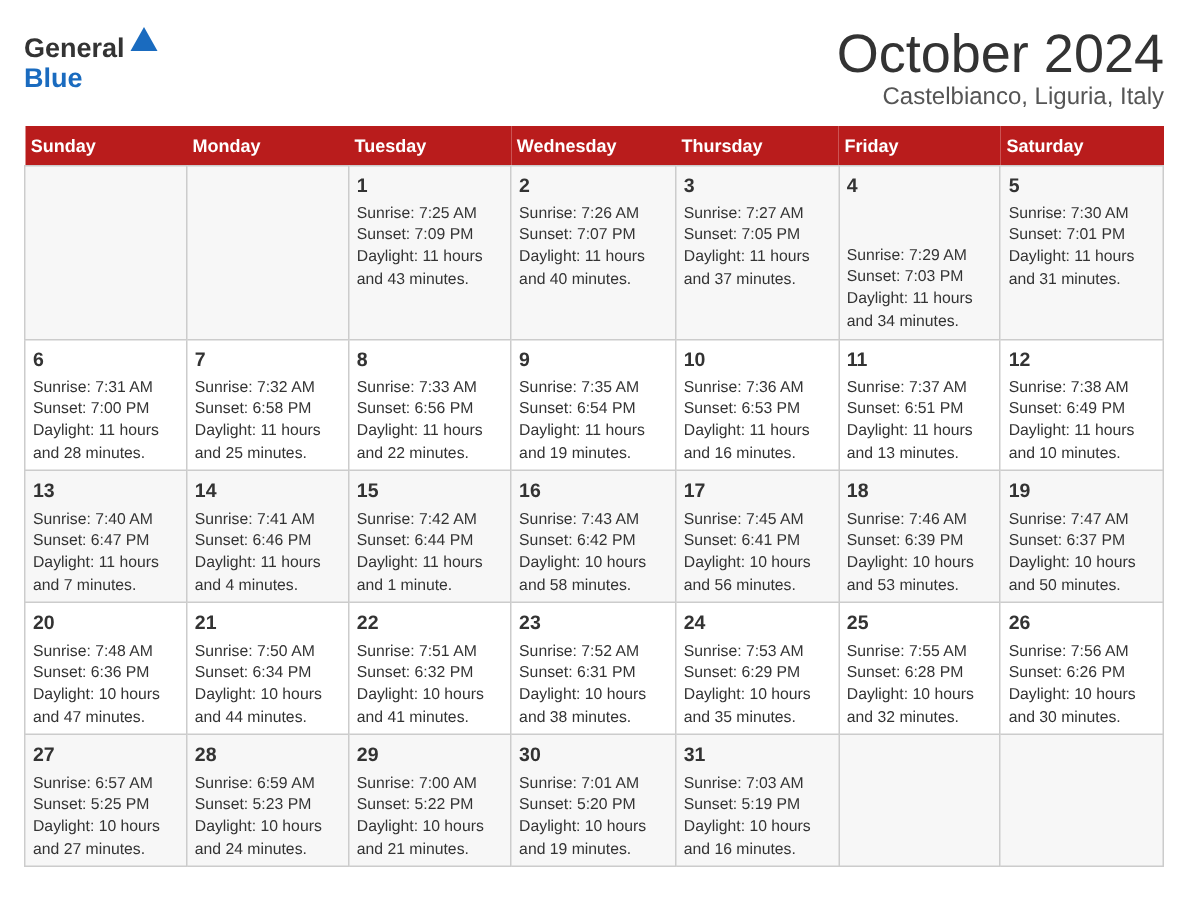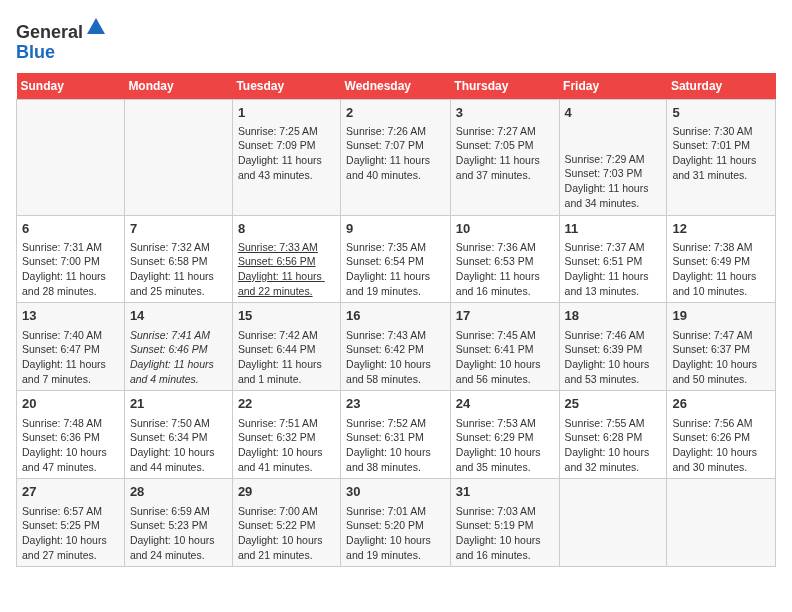--- a/index.html
+++ b/index.html
@@ -43,21 +43,21 @@
     .location {
       font-size: 16px;
       color: #555;
     }
     table {
       width: 100%;
       border-collapse: collapse;
       font-size: 11px;
     }
     thead tr th {
-      background-color: #ef4444;
+      background-color: #b91c1c;
       color: #fff;
       padding: 6px 4px;
       text-align: left;
       font-size: 12px;
       font-weight: bold;
     }
     tbody tr td {
       border: 1px solid #ccc;
       vertical-align: top;
       padding: 4px 5px;
@@ -96,20 +96,22 @@
         <span class="logo-general">General</span><svg class="logo-icon" viewBox="0 0 22 22">
             <polygon points="11,2 20,18 2,18" fill="#1a6bbf"></polygon>
           </svg>
       </div>
       <div class="logo-text">
         <span class="logo-blue">Blue</span>
       </div>
     </div>
   </div>
   <div class="title-block">
+    <div class="month-title">October 2024</div>
+    <div class="location">Castelbianco, Liguria, Italy</div>
   </div>
 </div>
 
 <table>
   <thead>
     <tr id="header-row">
         <th>Sunday</th>
         <th>Monday</th>
         <th>Tuesday</th>
         <th>Wednesday</th>
@@ -161,21 +163,21 @@
 Daylight: 11 hours and 28 minutes.</div>
         </td>
         <td>
           <span class="day-number">7</span>
           <div class="day-info" style="white-space: pre-wrap;">Sunrise: 7:32 AM
 Sunset: 6:58 PM
 Daylight: 11 hours and 25 minutes.</div>
         </td>
         <td>
           <span class="day-number">8</span>
-          <div class="day-info" style="white-space: pre-wrap; text-decoration: underline;">Sunrise: 7:33 AM
+          <div class="day-info" style="white-space: pre-wrap;">Sunrise: 7:33 AM
 Sunset: 6:56 PM
 Daylight: 11 hours and 22 minutes.</div>
         </td>
         <td>
           <span class="day-number">9</span>
           <div class="day-info" style="white-space: pre-wrap;">Sunrise: 7:35 AM
 Sunset: 6:54 PM
 Daylight: 11 hours and 19 minutes.</div>
         </td>
         <td>
@@ -199,21 +201,21 @@
       </tr>
       <tr>
         <td>
           <span class="day-number">13</span>
           <div class="day-info" style="white-space: pre-wrap;">Sunrise: 7:40 AM
 Sunset: 6:47 PM
 Daylight: 11 hours and 7 minutes.</div>
         </td>
         <td>
           <span class="day-number">14</span>
-          <div class="day-info" style="white-space: pre-wrap; font-style: italic;">Sunrise: 7:41 AM
+          <div class="day-info" style="white-space: pre-wrap;">Sunrise: 7:41 AM
 Sunset: 6:46 PM
 Daylight: 11 hours and 4 minutes.</div>
         </td>
         <td>
           <span class="day-number">15</span>
           <div class="day-info" style="white-space: pre-wrap;">Sunrise: 7:42 AM
 Sunset: 6:44 PM
 Daylight: 11 hours and 1 minute.</div>
         </td>
         <td>

